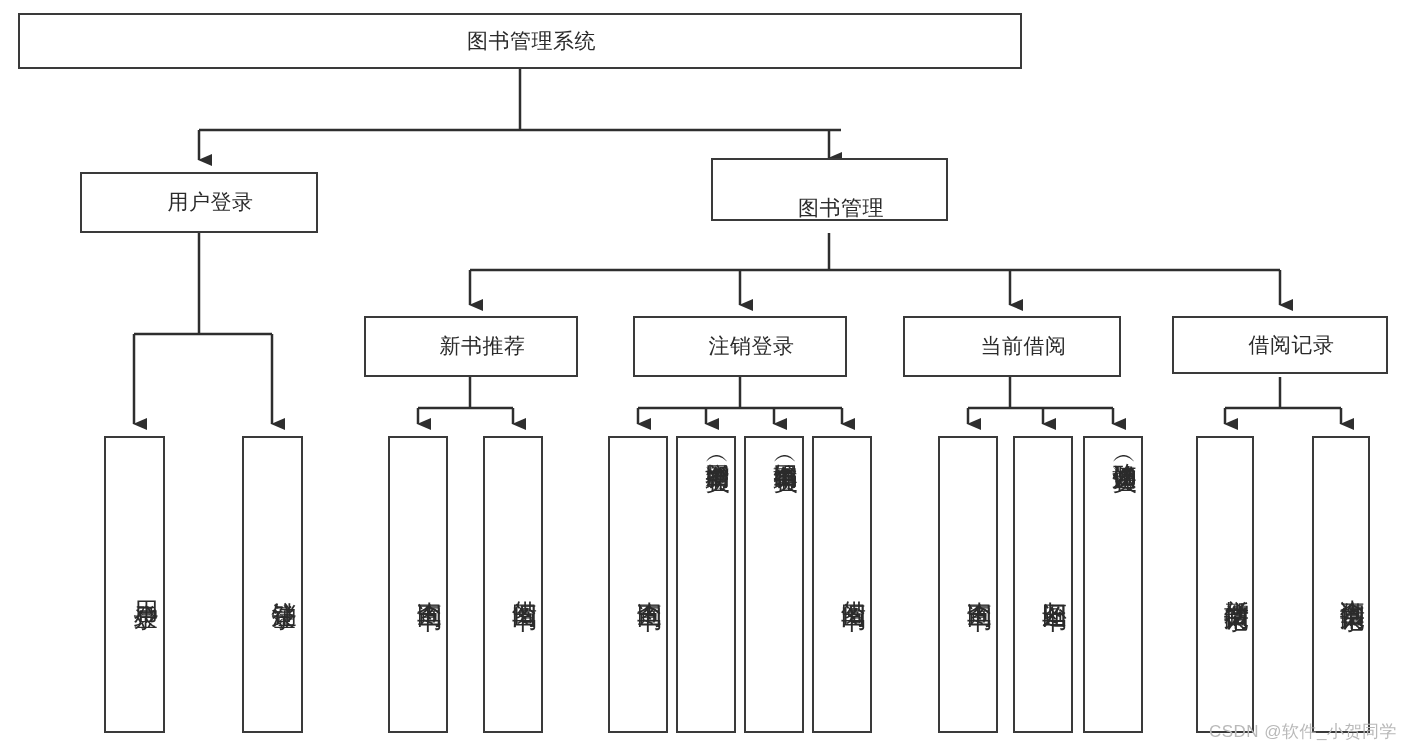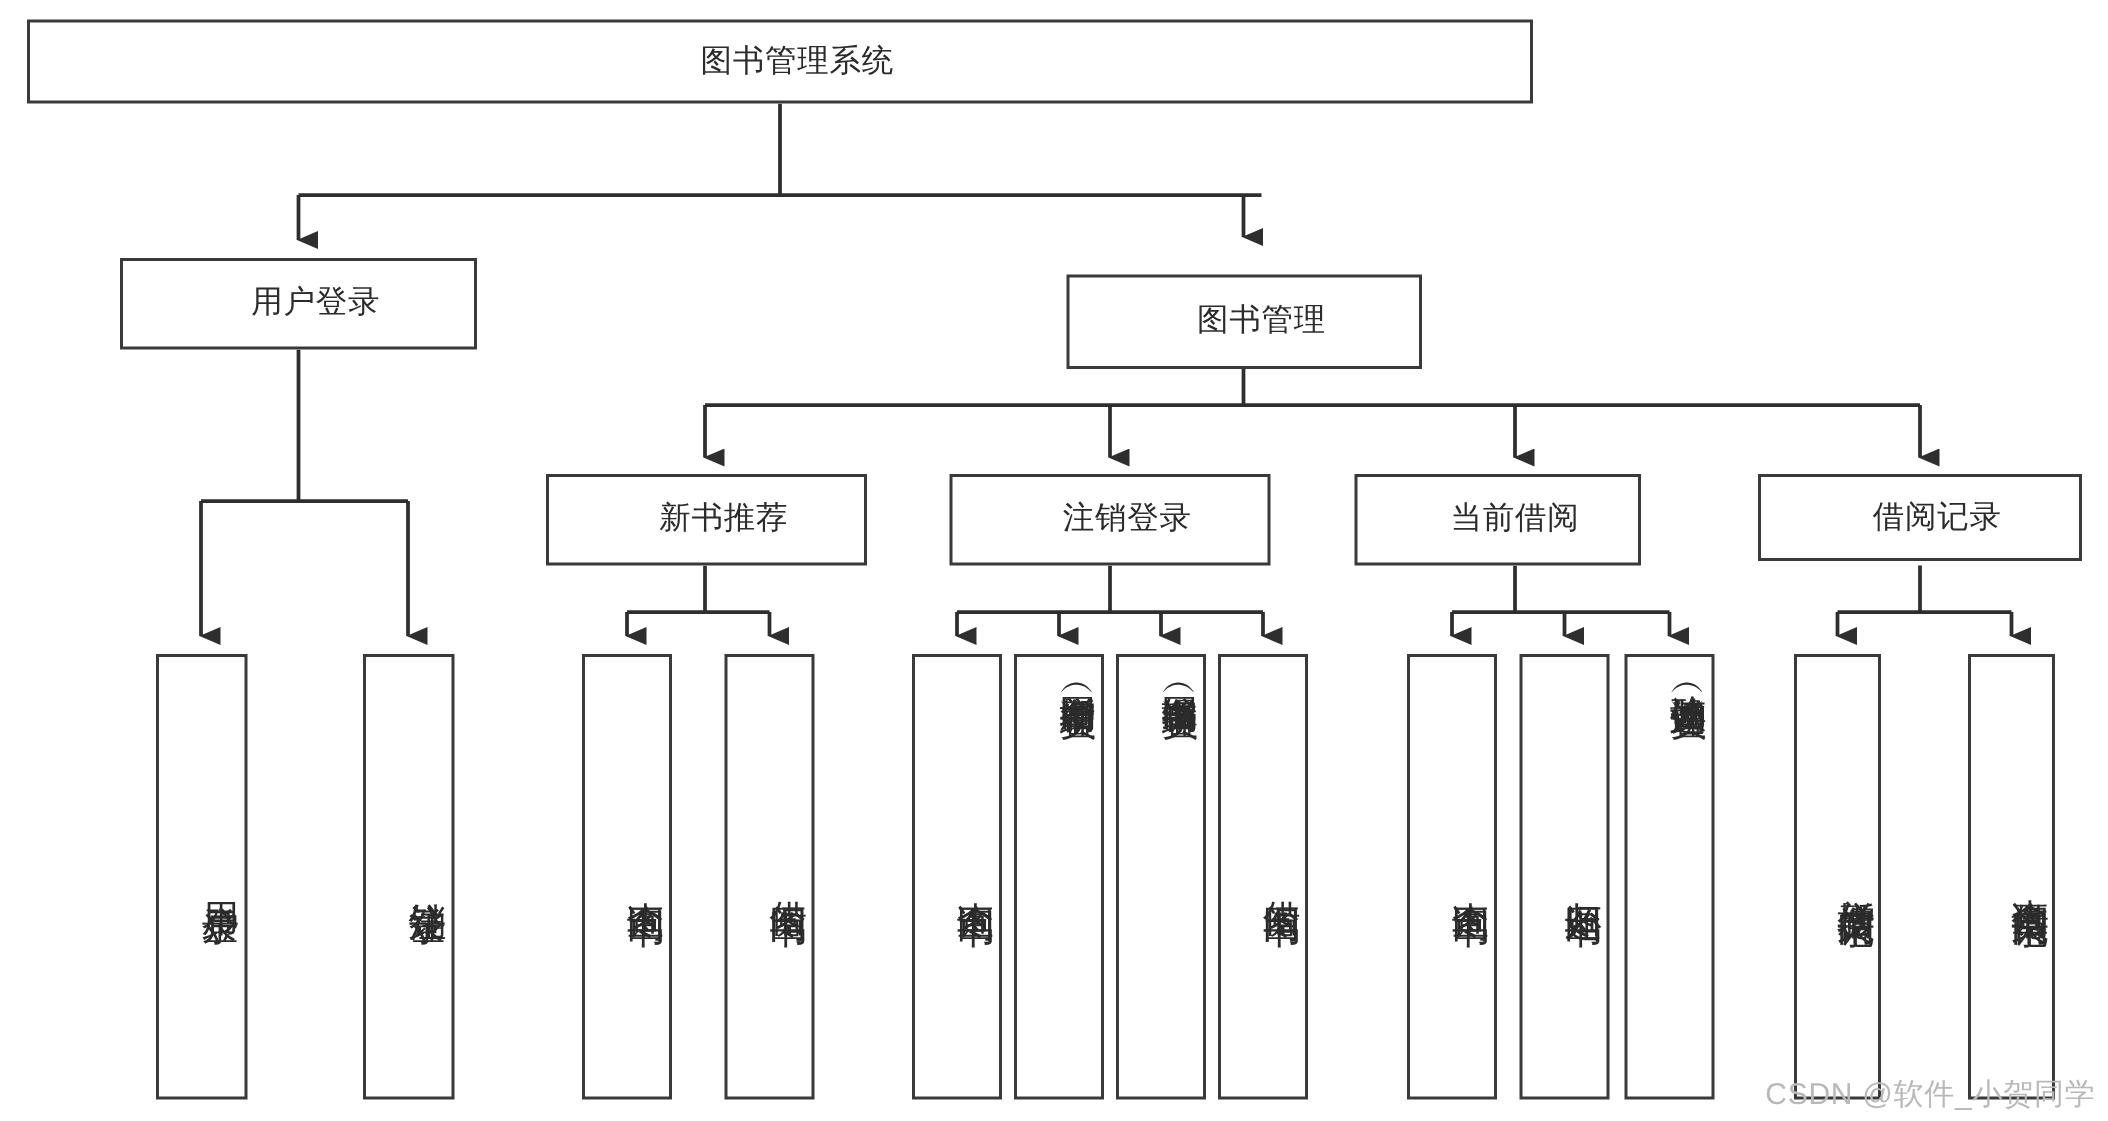--- a/index.html
+++ b/index.html
@@ -61,21 +61,21 @@
     letter-spacing: 1px;
   }
   .node.vert.centered {
     align-items: center;
     padding-top: 0;
   }
   #watermark {
     position: absolute;
     right: 8px;
     bottom: 4px;
-    font-size: 20px;
+    font-size: 17px;
     color: #b9b9b9;
     letter-spacing: 0.5px;
     white-space: nowrap;
   }
 </style>
 </head>
 <body>
 
 <div id="canvas">
 
@@ -129,31 +129,31 @@
     </g>
   </svg>
 
   <div class="node horiz" style="left:18px; top:13px; width:1004px; height:56px;">
     <span class="label">图书管理系统</span>
   </div>
 
   <div class="node horiz" style="left:80px; top:172px; width:238px; height:61px;">
     <span class="label">用户登录</span>
   </div>
-  <div class="node horiz" style="left:711px; top:183px; width:237px; height:63px;">
+  <div class="node horiz" style="left:711px; top:158px; width:237px; height:63px;align-items:flex-end;">
     <span class="label">图书管理</span>
   </div>
 
   <div class="node horiz" style="left:364px; top:316px; width:214px; height:61px;">
     <span class="label">新书推荐</span>
   </div>
   <div class="node horiz" style="left:633px; top:316px; width:214px; height:61px;">
     <span class="label">注销登录</span>
   </div>
-  <div class="node horiz" style="left:903px; top:316px; width:191px; height:61px;">
+  <div class="node horiz" style="left:903px; top:316px; width:218px; height:61px;">
     <span class="label">当前借阅</span>
   </div>
   <div class="node horiz" style="left:1172px; top:316px; width:216px; height:58px;">
     <span class="label">借阅记录</span>
   </div>
 
   <div class="node vert centered" style="left:104px; top:436px; width:61px; height:297px;">
     <span class="label">用户登录</span>
   </div>
   <div class="node vert centered" style="left:242px; top:436px; width:61px; height:297px;">

